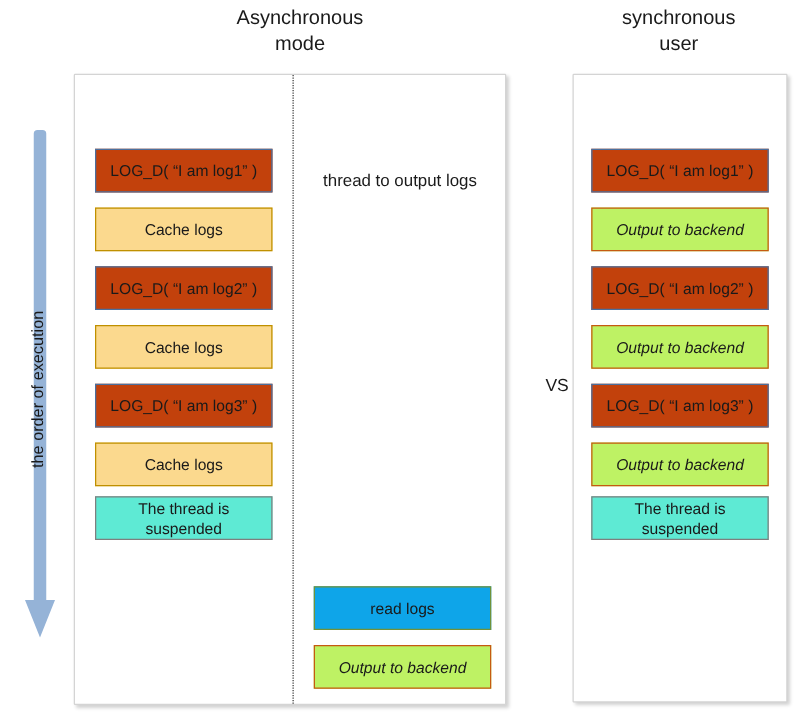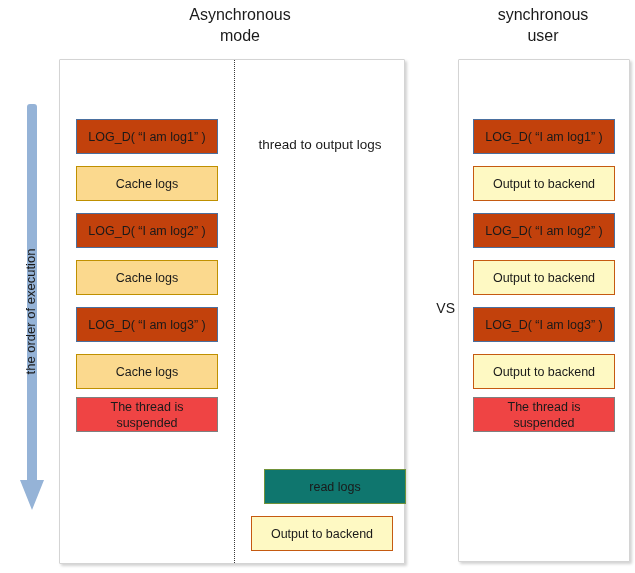--- a/index.html
+++ b/index.html
@@ -77,23 +77,23 @@
     font-size: 12.5px;
     line-height: 16px;
     color: #1a1a1a;
     box-sizing: border-box;
     border-width: 1px;
     border-style: solid;
     white-space: pre-line;
   }
   .step.blue   { background: #c2410c; border-color: #4a6f9e; }
   .step.yellow { background: #fbd98e; border-color: #bf9000; }
-  .step.gray   { background: #ef4444; border-color: #7f7f7f; }
-  .step.orange { background: #fef9c3; border-color: #c55a11; }
-  .step.green  { background: #0f766e; border-color: #70923a; margin-left: 13px; }
+  .step.gray   { background: #5eead4; border-color: #7f7f7f; }
+  .step.orange { background: #bef264; border-color: #c55a11; font-style: italic; }
+  .step.green  { background: #0ea5e9; border-color: #70923a; }
 
   
   #order-arrow {
     position: absolute;
     left: 18px;
     top: 104px;
     width: 28px;
     height: 408px;
   }
   #order-arrow .shaft {

